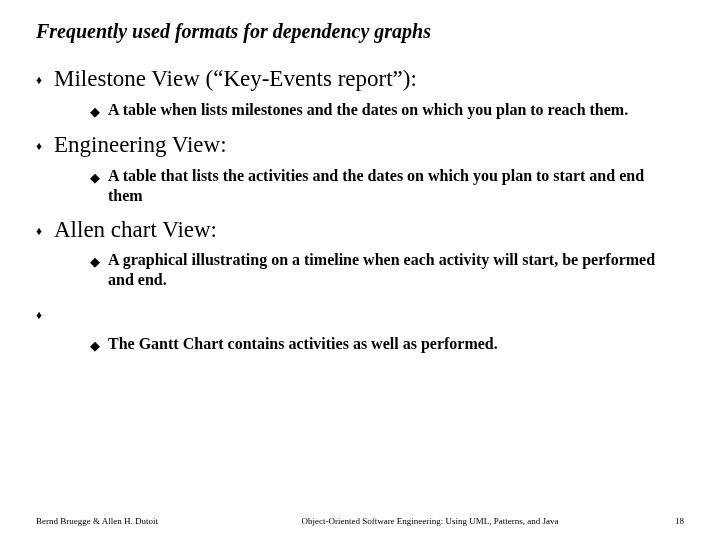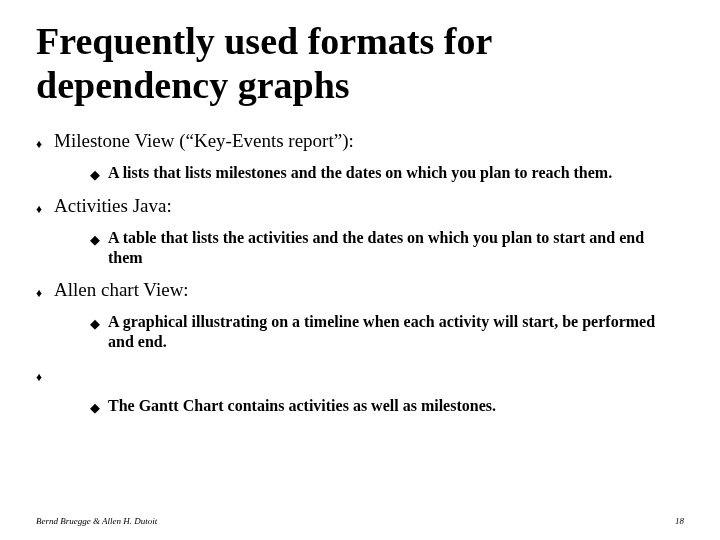--- a/index.html
+++ b/index.html
@@ -14,21 +14,22 @@
     box-sizing: border-box;
   }
   .slide {
     width: 720px;
     height: 540px;
     position: relative;
     padding: 20px 36px 0 36px;
     box-sizing: border-box;
   }
   .title {
-    font-size: 38px;
+    font-size: 20px;
+    font-style: italic;
     font-weight: bold;
     margin: 0 0 22px 0;
     line-height: 1.15;
   }
   .item {
     margin: 8px 0 2px 0;
   }
   .item-row {
     display: flex;
     align-items: flex-start;
@@ -36,21 +37,21 @@
   .diamond {
     font-size: 12px;
     line-height: 26px;
     width: 18px;
     flex: 0 0 18px;
     text-align: left;
     color: #000;
     padding-top: 2px;
   }
   .item-label {
-    font-size: 19px;
+    font-size: 23px;
     line-height: 1.25;
   }
   .sub {
     display: flex;
     align-items: flex-start;
     margin: 6px 0 10px 54px;
   }
   .sub-bullet {
     font-size: 13px;
     line-height: 19px;
@@ -69,21 +70,20 @@
     position: absolute;
     left: 0;
     bottom: 14px;
     width: 720px;
     padding: 0 36px;
     box-sizing: border-box;
     display: flex;
     justify-content: space-between;
     align-items: flex-end;
     font-size: 9px;
-    font-style: italic;
   }
   .footer .center {
     text-align: center;
     flex: 1;
   }
   .footer .right {
     text-align: right;
     width: 40px;
   }
   .footer .left {
@@ -97,28 +97,28 @@
 
   <h1 class="title">Frequently used formats for dependency graphs</h1>
 
   <div class="item">
     <div class="item-row">
       <span class="diamond">♦</span>
       <span class="item-label">Milestone View (“Key-Events report”):</span>
     </div>
     <div class="sub">
       <span class="sub-bullet">◆</span>
-      <span class="sub-text">A lists that lists milestones and the dates on which you plan to reach them.</span>
+      <span class="sub-text">A table when lists milestones and the dates on which you plan to reach them.</span>
     </div>
   </div>
 
   <div class="item">
     <div class="item-row">
       <span class="diamond">♦</span>
-      <span class="item-label">Activities Java:</span>
+      <span class="item-label">Engineering View:</span>
     </div>
     <div class="sub">
       <span class="sub-bullet">◆</span>
       <span class="sub-text">A table that lists the activities and the dates on which you plan to start and end them</span>
     </div>
   </div>
 
   <div class="item">
     <div class="item-row">
       <span class="diamond">♦</span>
@@ -129,22 +129,23 @@
       <span class="sub-text">A graphical illustrating on a timeline when each activity will start, be performed and end.</span>
     </div>
   </div>
 
   <div class="item">
     <div class="item-row">
       <span class="diamond">♦</span>
     </div>
     <div class="sub">
       <span class="sub-bullet">◆</span>
-      <span class="sub-text">The Gantt Chart contains activities as well as milestones.</span>
+      <span class="sub-text">The Gantt Chart contains activities as well as performed.</span>
     </div>
   </div>
 
   <div class="footer">
     <span class="left">Bernd Bruegge &amp; Allen H. Dutoit</span>
+    <span class="center">Object-Oriented Software Engineering: Using UML, Patterns, and Java</span>
     <span class="right">18</span>
   </div>
 
 </div>
 
 </body></html>

